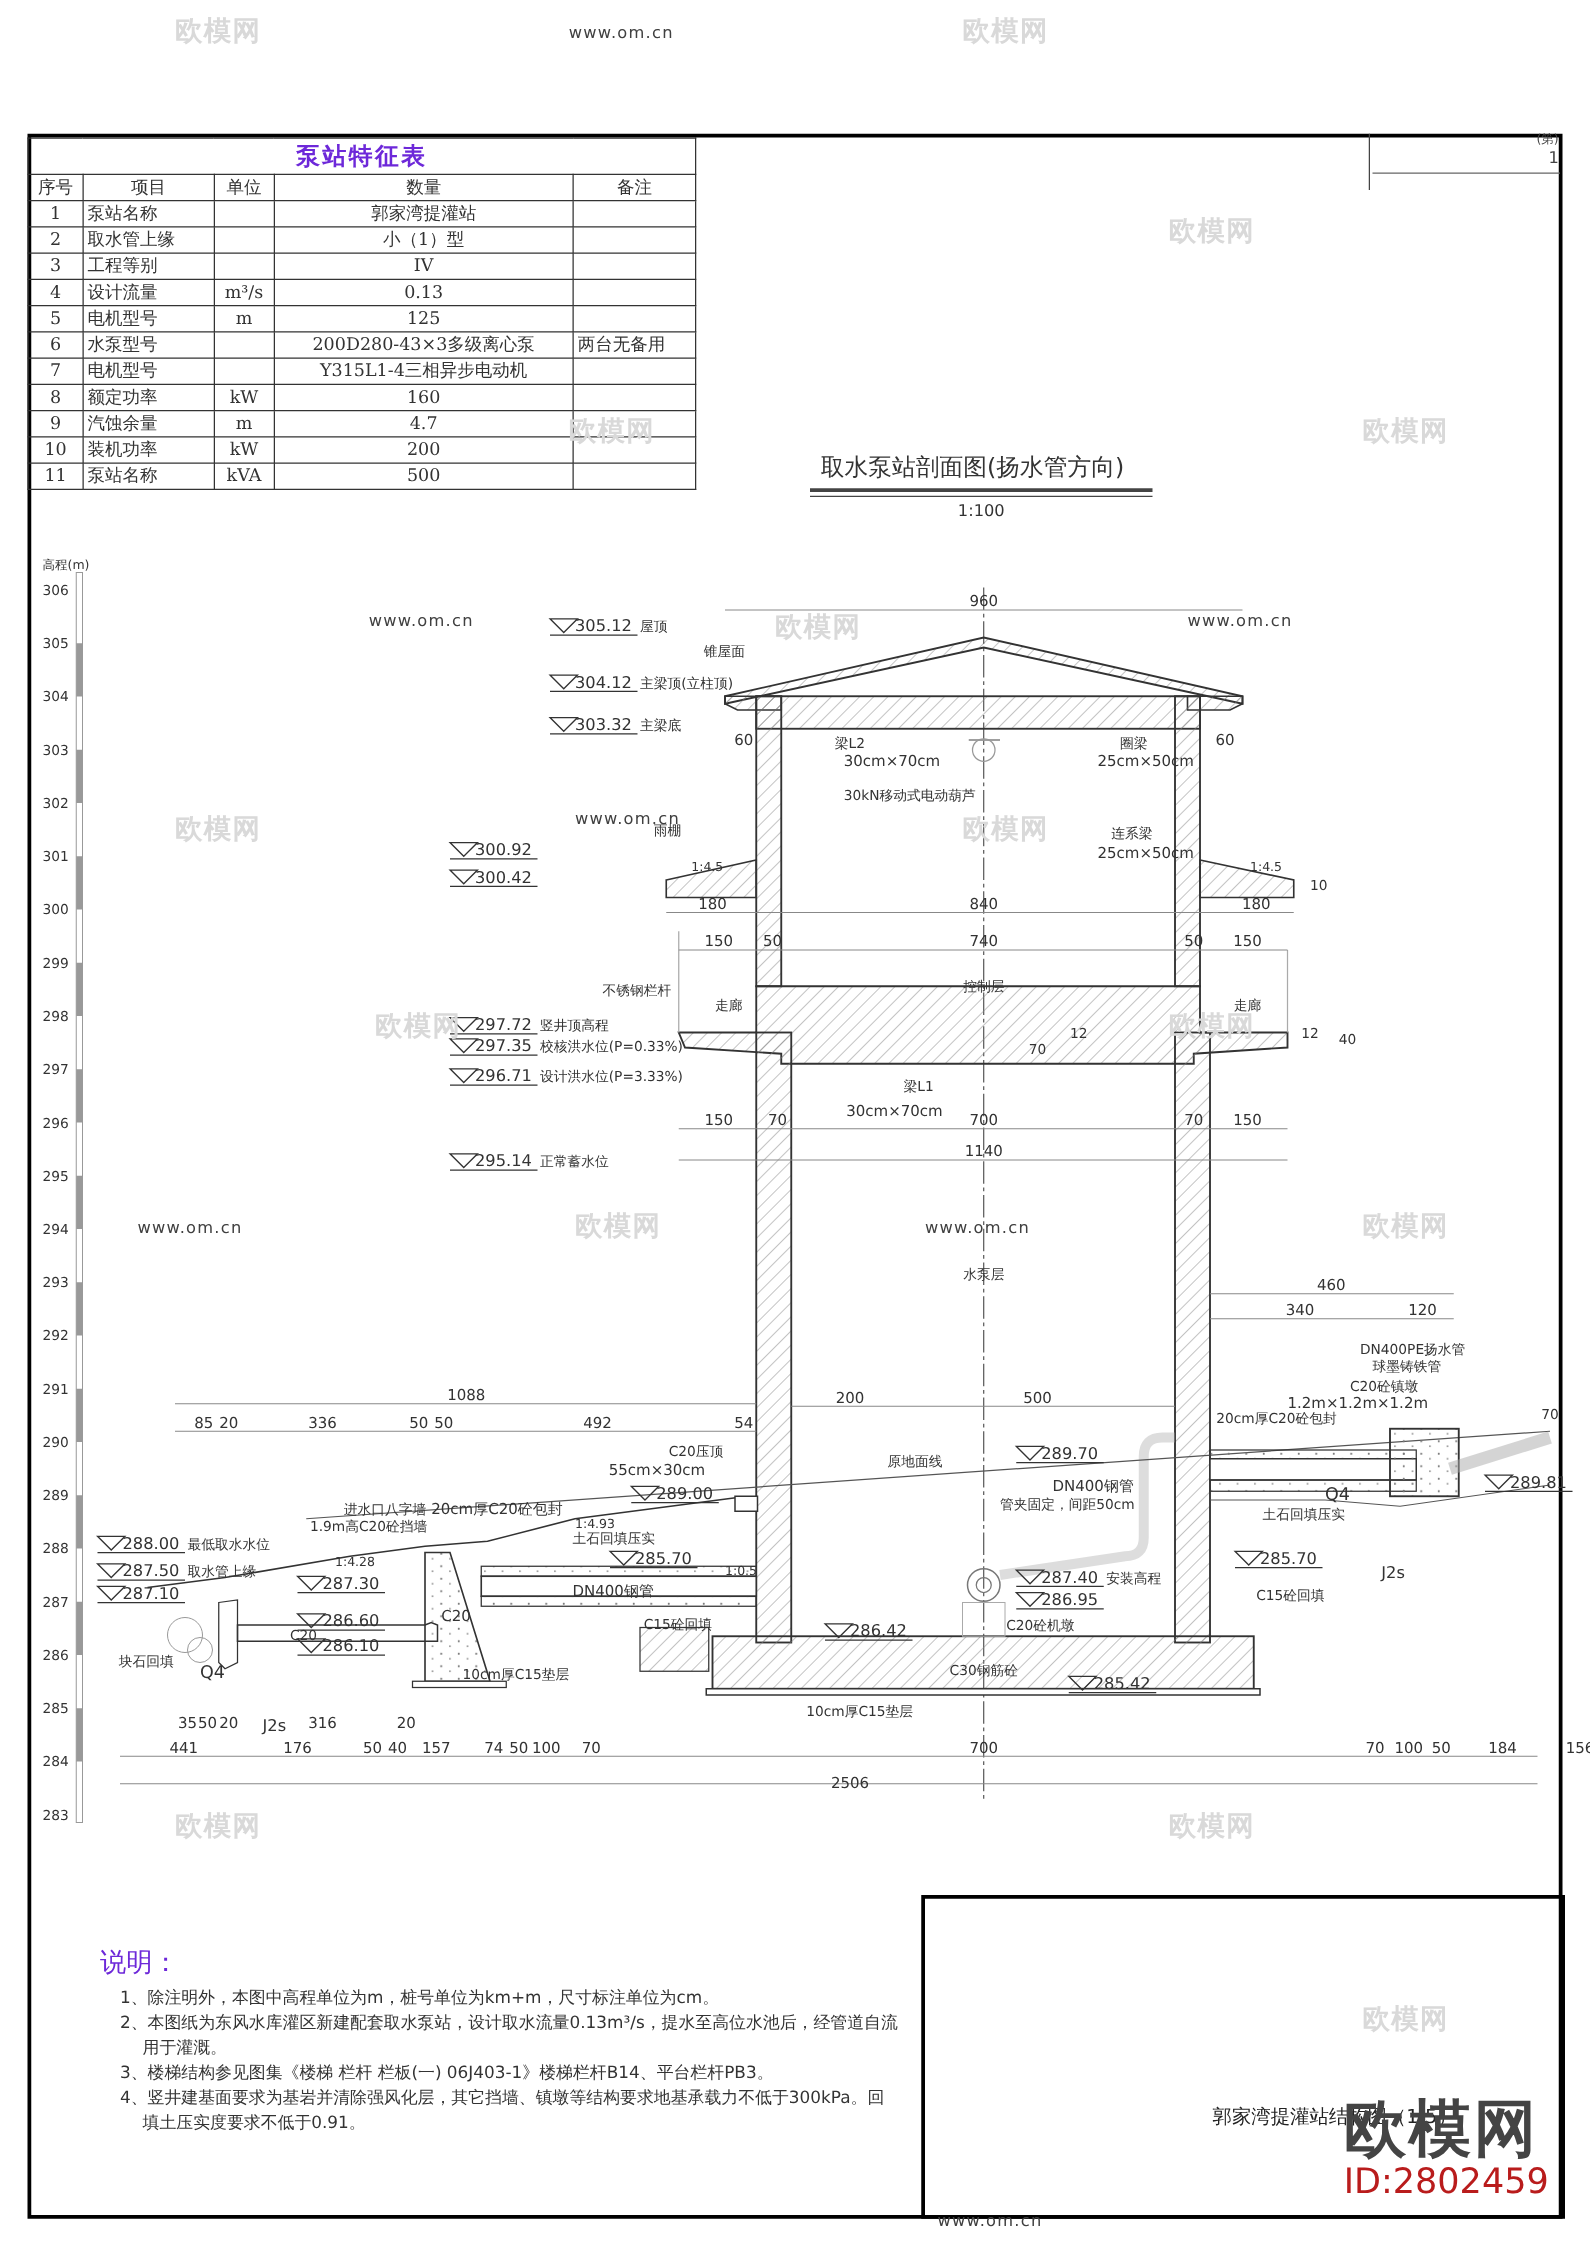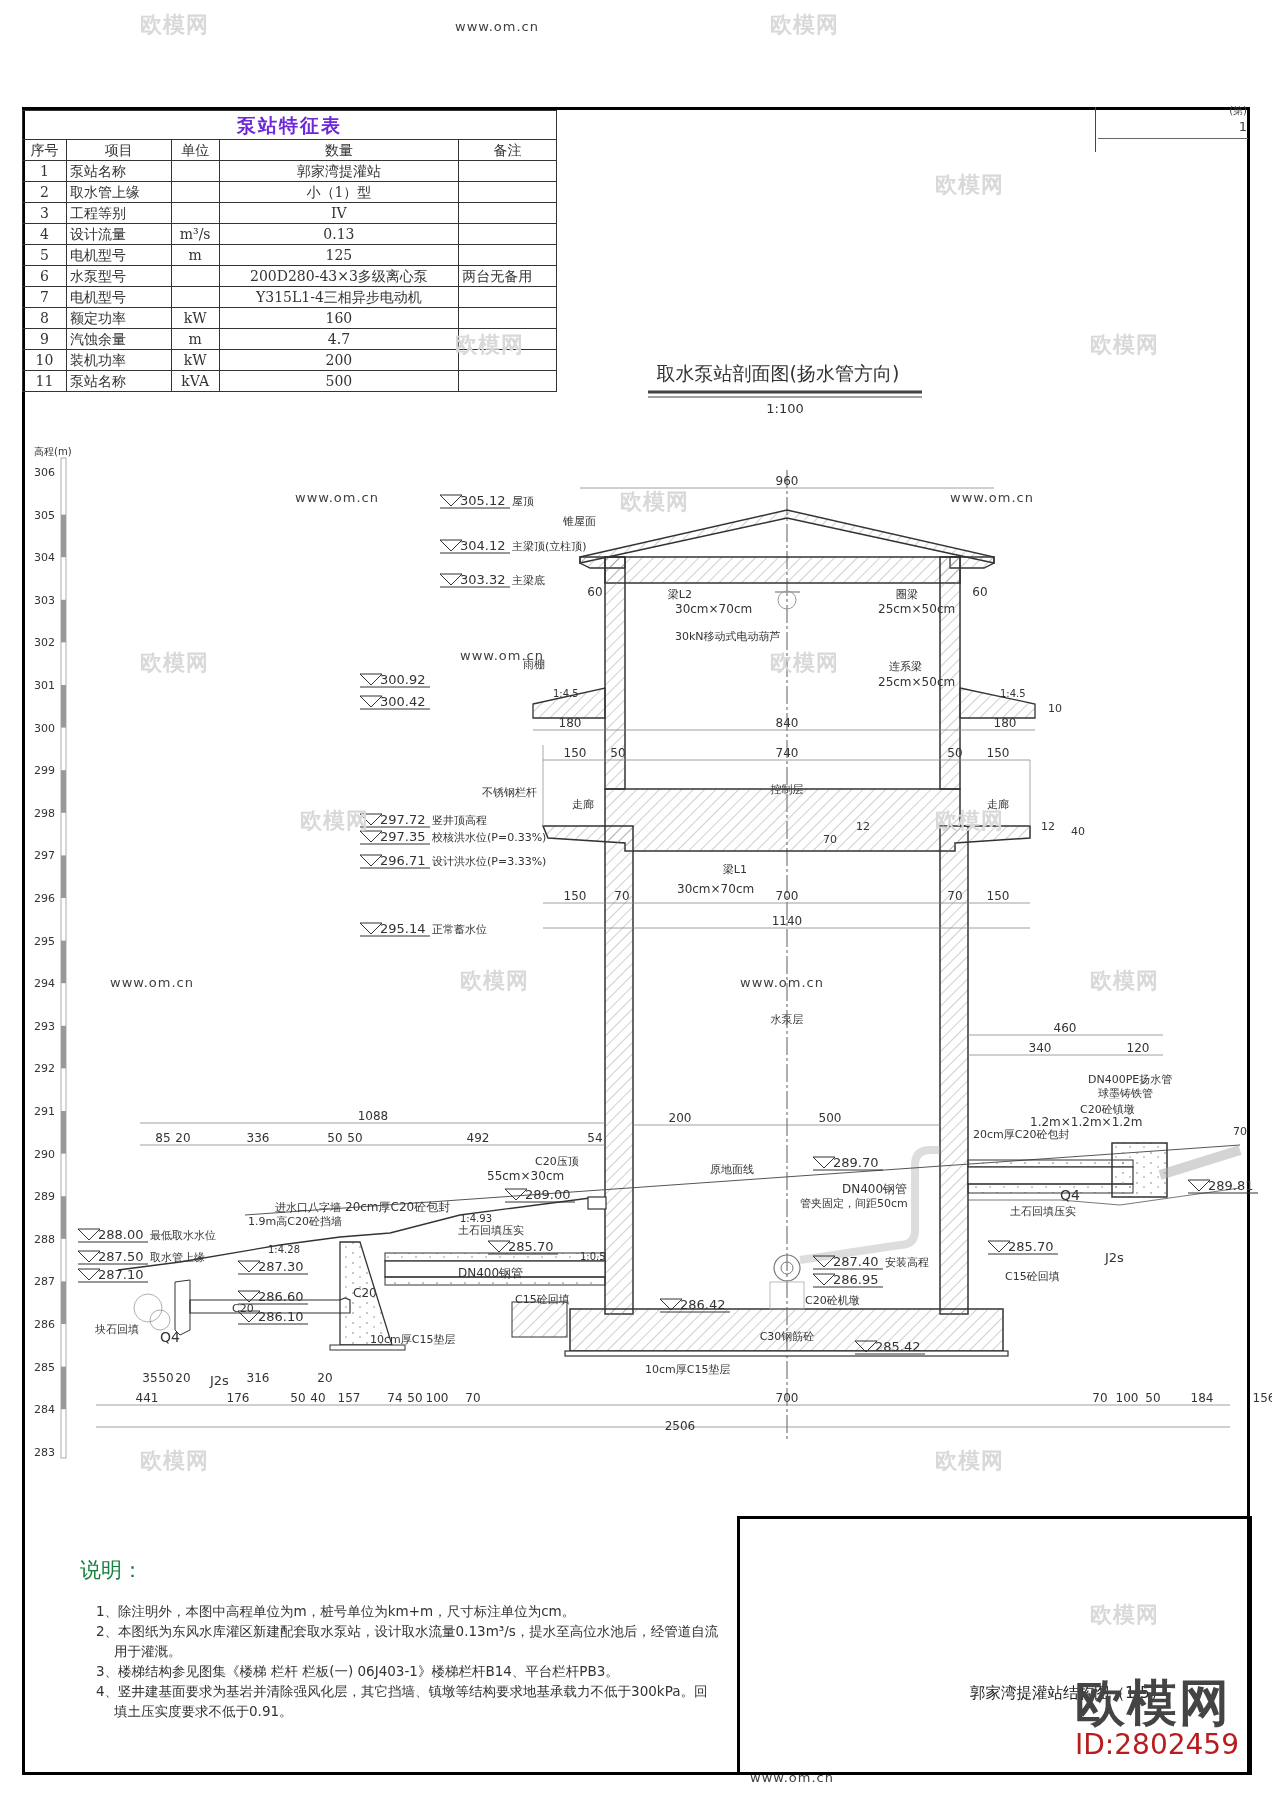--- a/index.html
+++ b/index.html
@@ -9,21 +9,21 @@
   .tb-ear .t1{position:absolute;right:4px;top:-3px;font-size:10px;color:#444;}
   .tb-ear .t2{position:absolute;right:4px;top:12px;font-size:13px;color:#444;}
   .tb-ear .arrow{position:absolute;left:2px;top:31px;width:150px;border-top:1px solid #666;}
   table.spec{position:absolute;left:22px;top:110px;width:535px;border-collapse:collapse;font-family:"DejaVu Serif","Liberation Serif",serif;font-size:14px;color:#333;}
   table.spec td,table.spec th{border:1px solid #333;height:20px;padding:0 3px;text-align:center;font-weight:normal;line-height:20px;}
   table.spec .title{font-size:19px;font-weight:bold;height:28px;color:#6d28d9;letter-spacing:2px;}
   table.spec td.l{text-align:left;}
   svg.draw{position:absolute;left:0;top:0;}
   svg text{font-family:"DejaVu Sans","Liberation Sans",sans-serif;fill:#333;}
   .notes{position:absolute;left:80px;top:1560px;width:640px;font-size:13.5px;color:#333;line-height:20px;}
-  .notes .head{font-size:21px;margin-bottom:21px;color:#15803d;}
+  .notes .head{font-size:21px;margin-bottom:8px;color:#6d28d9;}
   .notes .item{padding-left:34px;text-indent:-18px;}
   .titlebox{position:absolute;left:737px;top:1516px;width:515px;height:259px;border:3px solid #000;box-sizing:border-box;}
   .titlebox .dtitle{position:absolute;left:230px;top:148px;font-size:15.5px;color:#222;margin-top:16px;}
   .wm-big{position:absolute;left:1075px;top:1670px;font-size:50px;color:#444;font-weight:bold;letter-spacing:2px;}
   .wm-id{position:absolute;left:1075px;top:1728px;font-size:28px;color:#b91c1c;}
   .wm{position:absolute;color:#d9d9d9;font-size:22px;font-weight:bold;letter-spacing:1px;}
   .wmu{position:absolute;color:#404040;font-size:13px;font-weight:normal;letter-spacing:1px;text-align:right;}
 </style>
 </head>
 <body>

